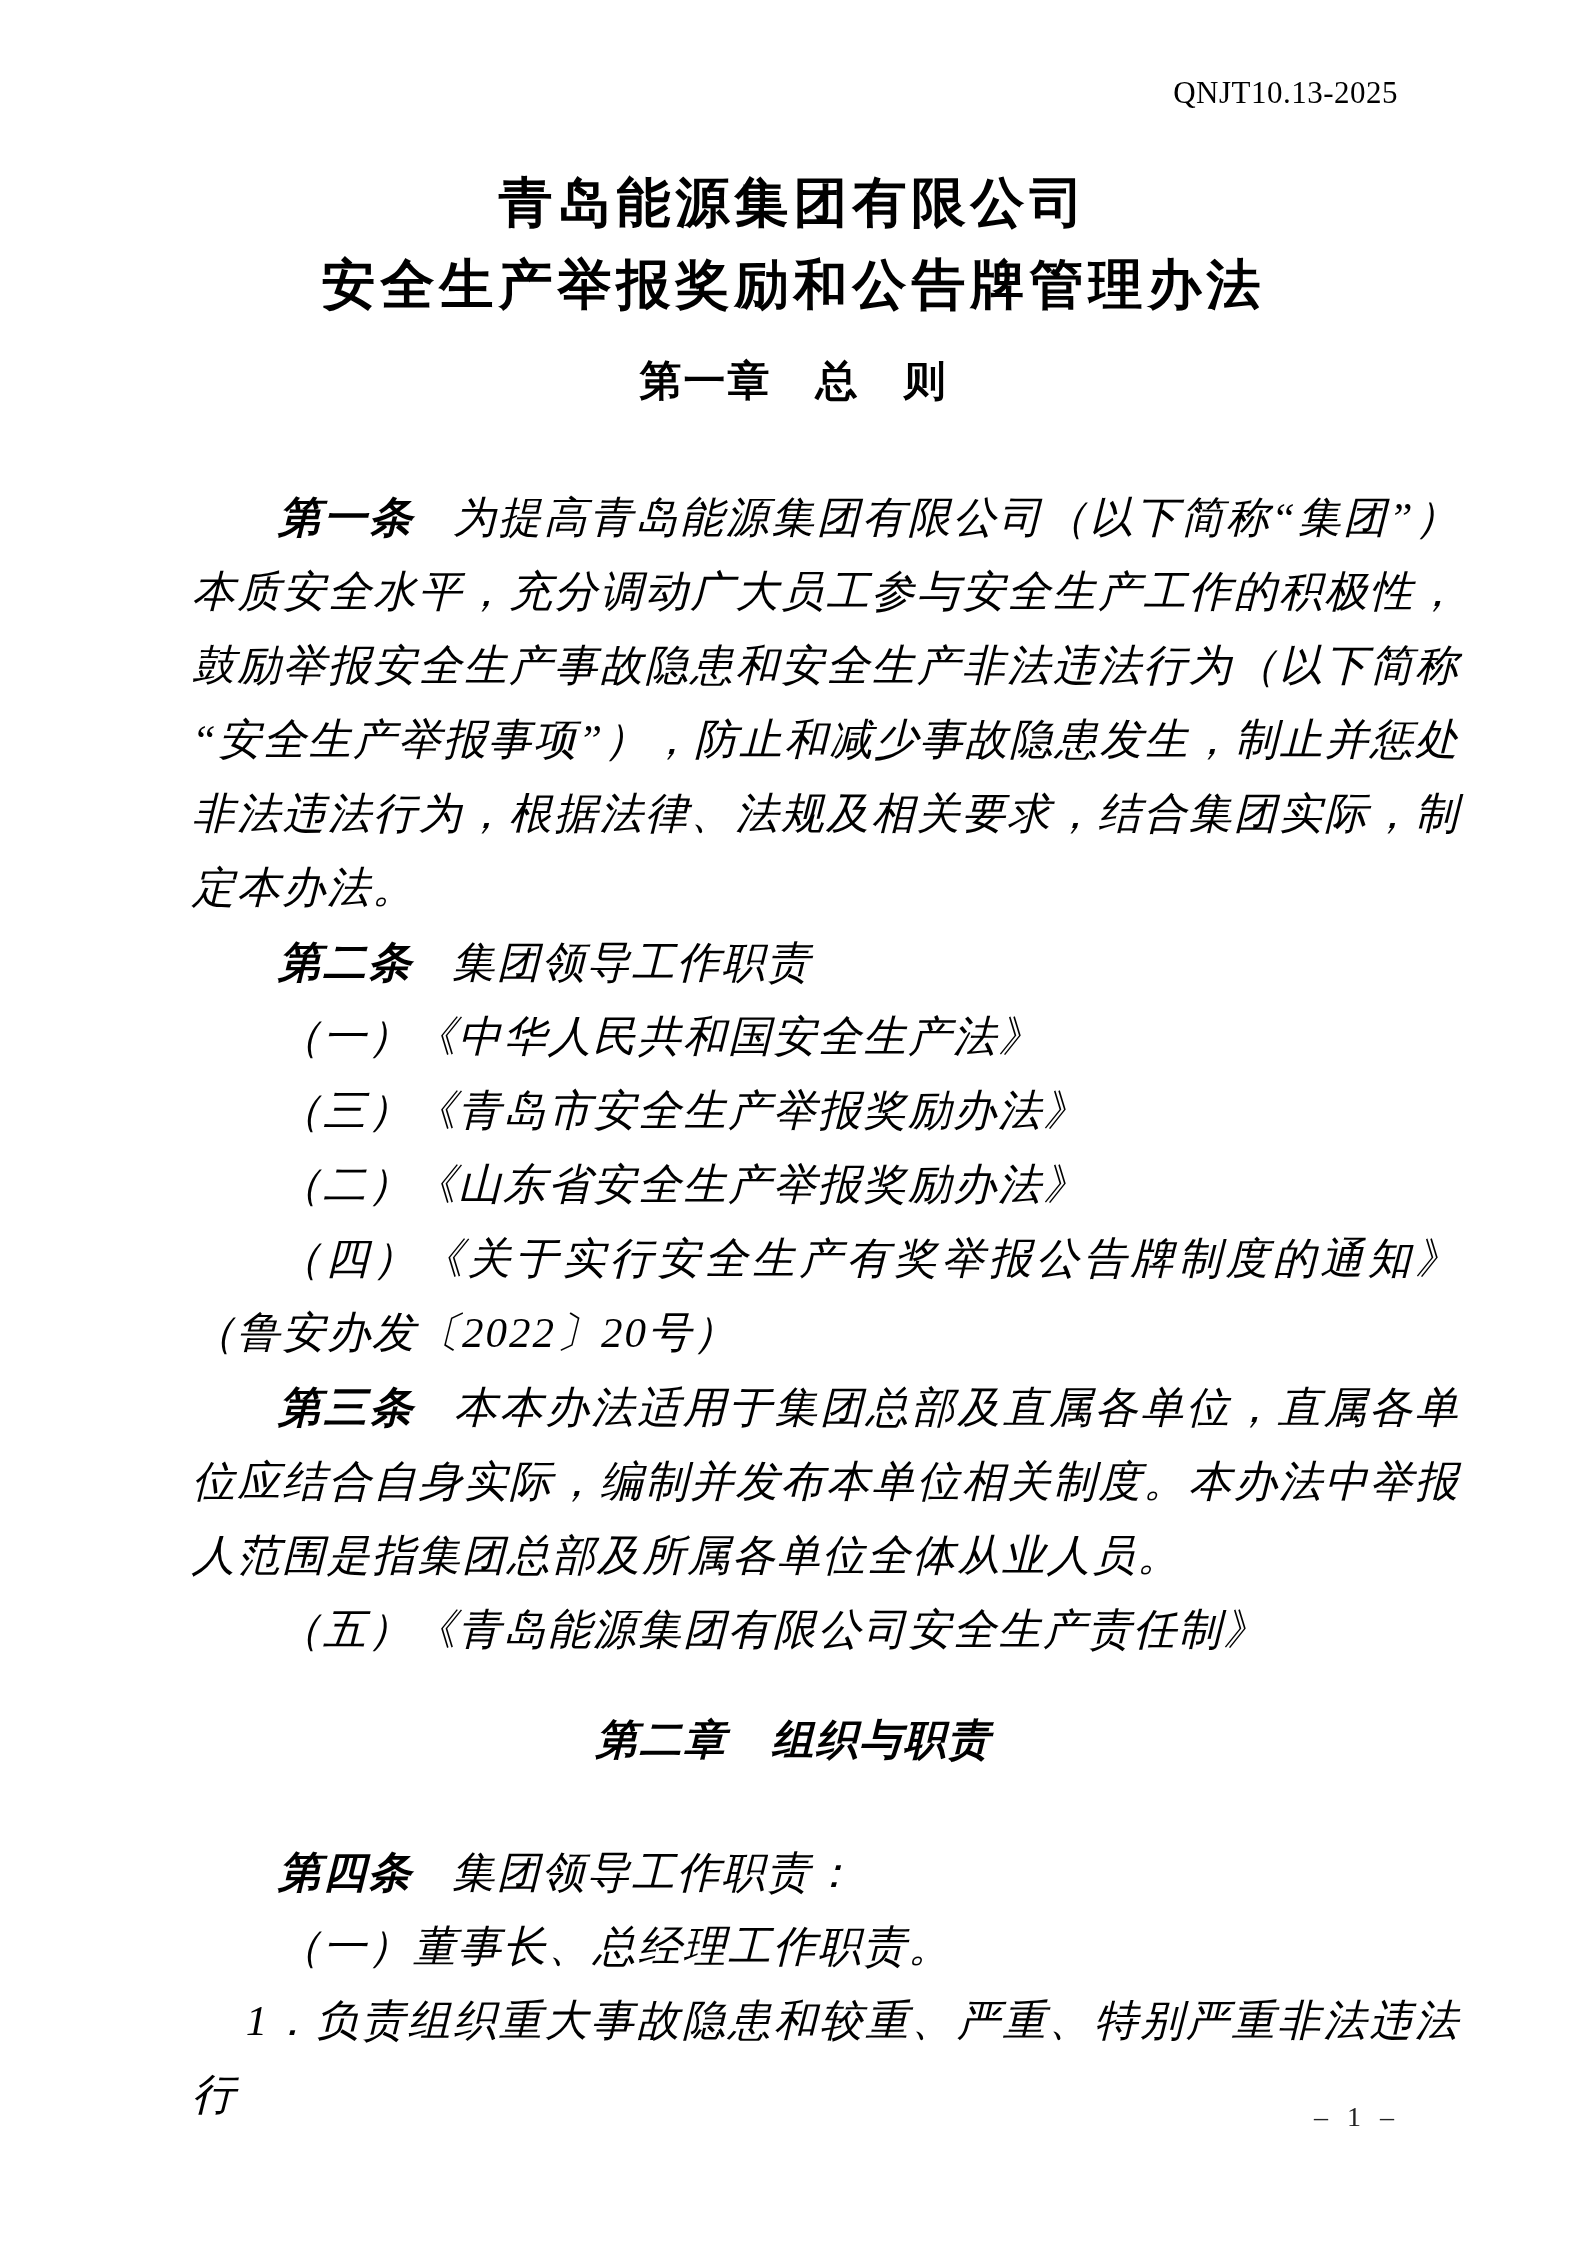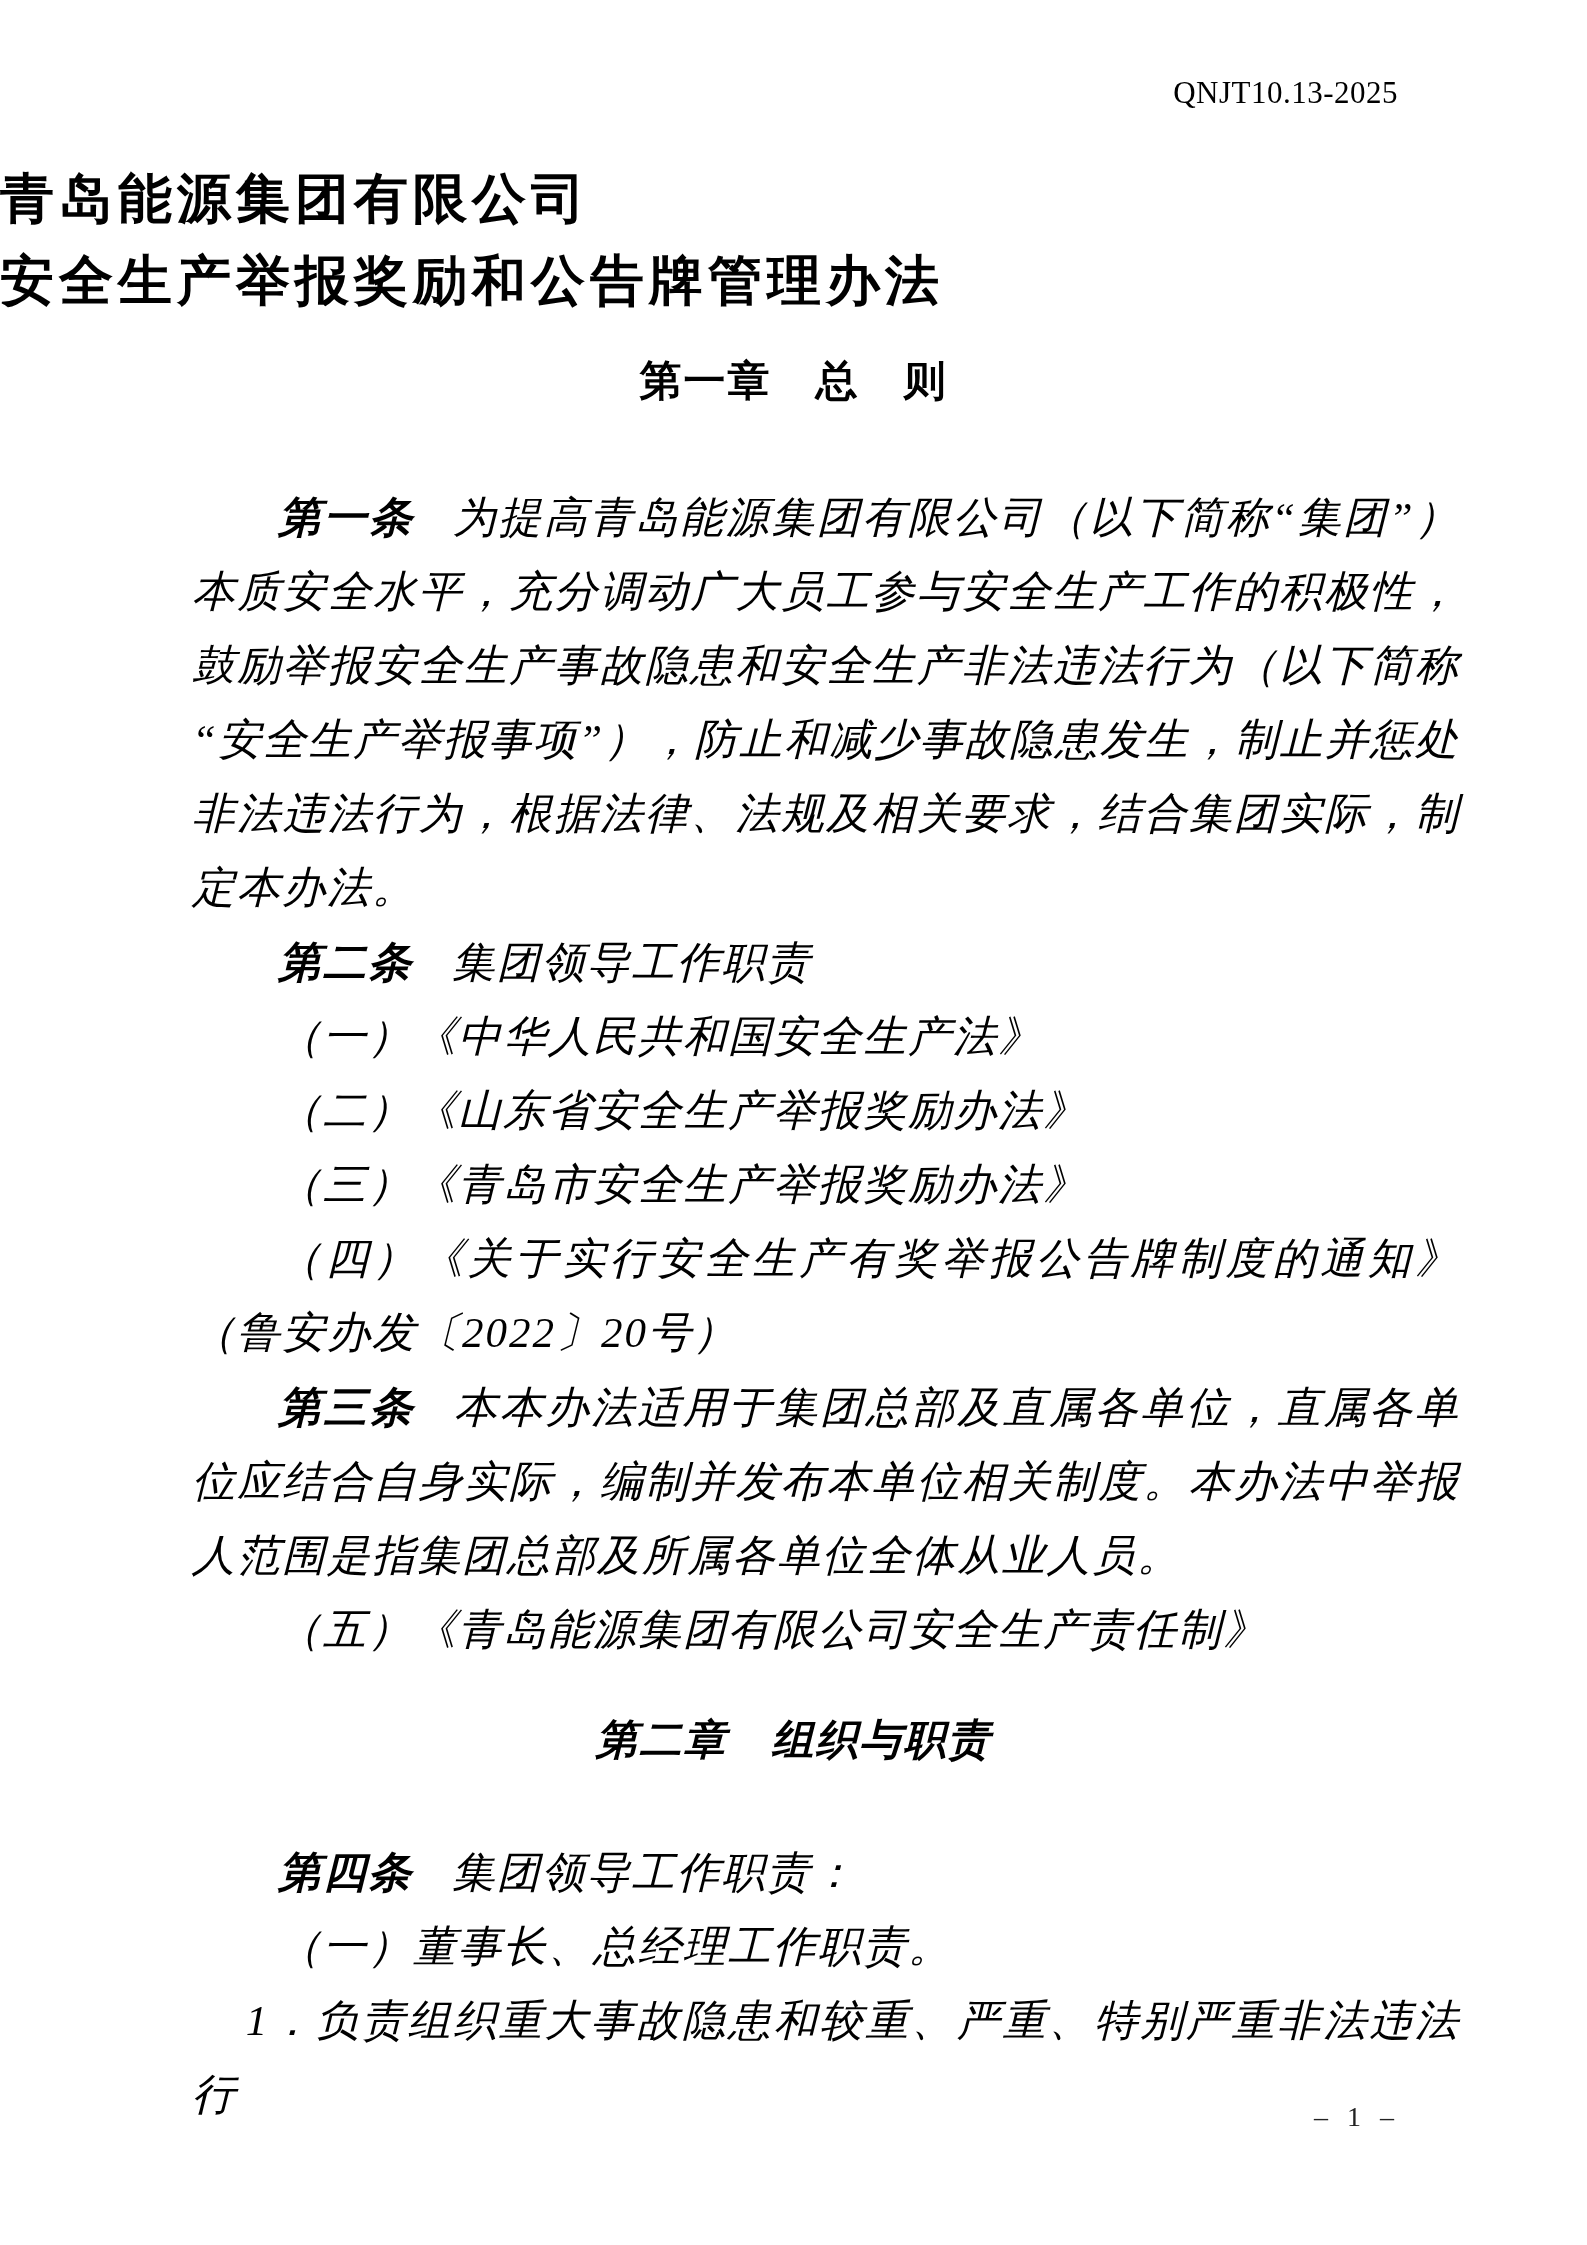--- a/index.html
+++ b/index.html
@@ -22,26 +22,26 @@
   .doc-number {
     text-align: right;
     margin-right: 62px;
     font-size: 31px;
     line-height: 34px;
     letter-spacing: 0.5px;
     font-family: "Liberation Serif", "DejaVu Serif", serif;
   }
   .title {
     margin: 52px -127px 0 -192px; 
-    text-align: left;
+    text-align: center;
     font-weight: 700;
     font-size: 54px;
     line-height: 82px;
     letter-spacing: 5px;
-    font-family: Liberation Mono, monospace;
+    font-family: Liberation Serif, serif;
   }
   .title .title-line { display: block; }
   .chapter {
     margin: 30px -127px 74px -192px;
     text-align: center;
     font-weight: 700;
     font-size: 42px;
     line-height: 50px;
     letter-spacing: 2px;
     font-family: Liberation Sans, sans-serif;
@@ -95,22 +95,22 @@
 
   <h2 class="chapter chapter-1">第一章　总　则</h2>
 
   <div class="body-text">
 
     <p class="para"><span class="article-label">第一条</span><span>为提高青岛能源集团有限公司（以下简称“集团”）本质安全水平，充分调动广大员工参与安全生产工作的积极性，鼓励举报安全生产事故隐患和安全生产非法违法行为（以下简称“安全生产举报事项”），防止和减少事故隐患发生，制止并惩处非法违法行为，根据法律、法规及相关要求，结合集团实际，制定本办法。</span></p>
 
     <p class="para"><span class="article-label">第二条</span><span>集团领导工作职责</span></p>
 
     <p class="para">（一）《中华人民共和国安全生产法》</p>
+    <p class="para">（三）《青岛市安全生产举报奖励办法》</p>
     <p class="para">（二）《山东省安全生产举报奖励办法》</p>
-    <p class="para">（三）《青岛市安全生产举报奖励办法》</p>
     <p class="para">（四）《关于实行安全生产有奖举报公告牌制度的通知》（鲁安办发〔2022〕20号）</p>
     <p class="para"><span class="article-label">第三条</span><span>本本办法适用于集团总部及直属各单位，直属各单位应结合自身实际，编制并发布本单位相关制度。本办法中举报人范围是指集团总部及所属各单位全体从业人员。</span></p>
 
     <p class="para">（五）《青岛能源集团有限公司安全生产责任制》</p>
 
     <h2 class="chapter chapter-2">第二章　组织与职责</h2>
 
     <p class="para"><span class="article-label">第四条</span><span>集团领导工作职责：</span></p>
 
     <p class="para">（一）董事长、总经理工作职责。</p>

